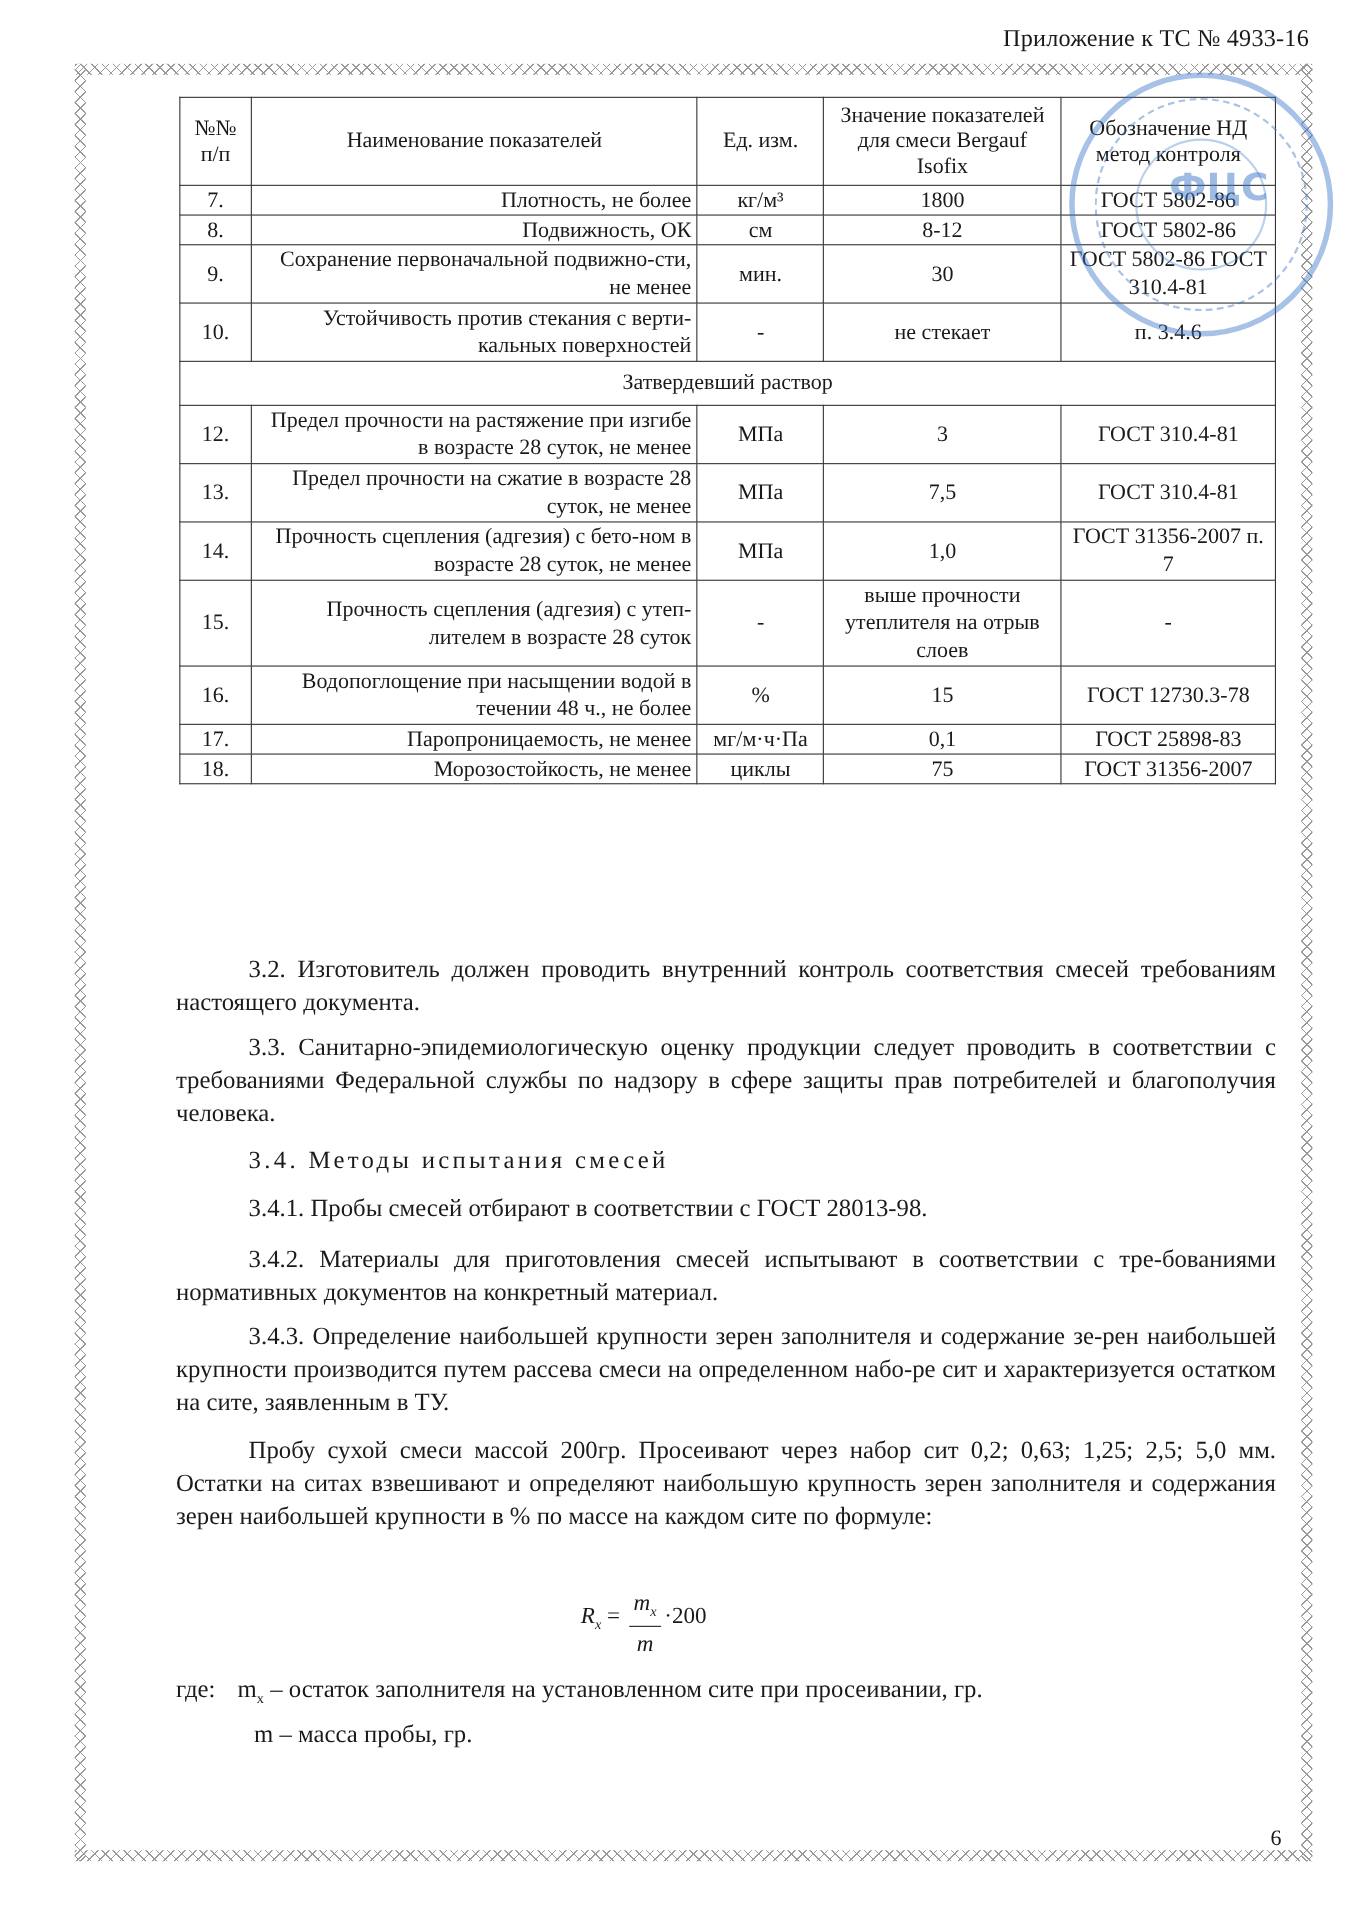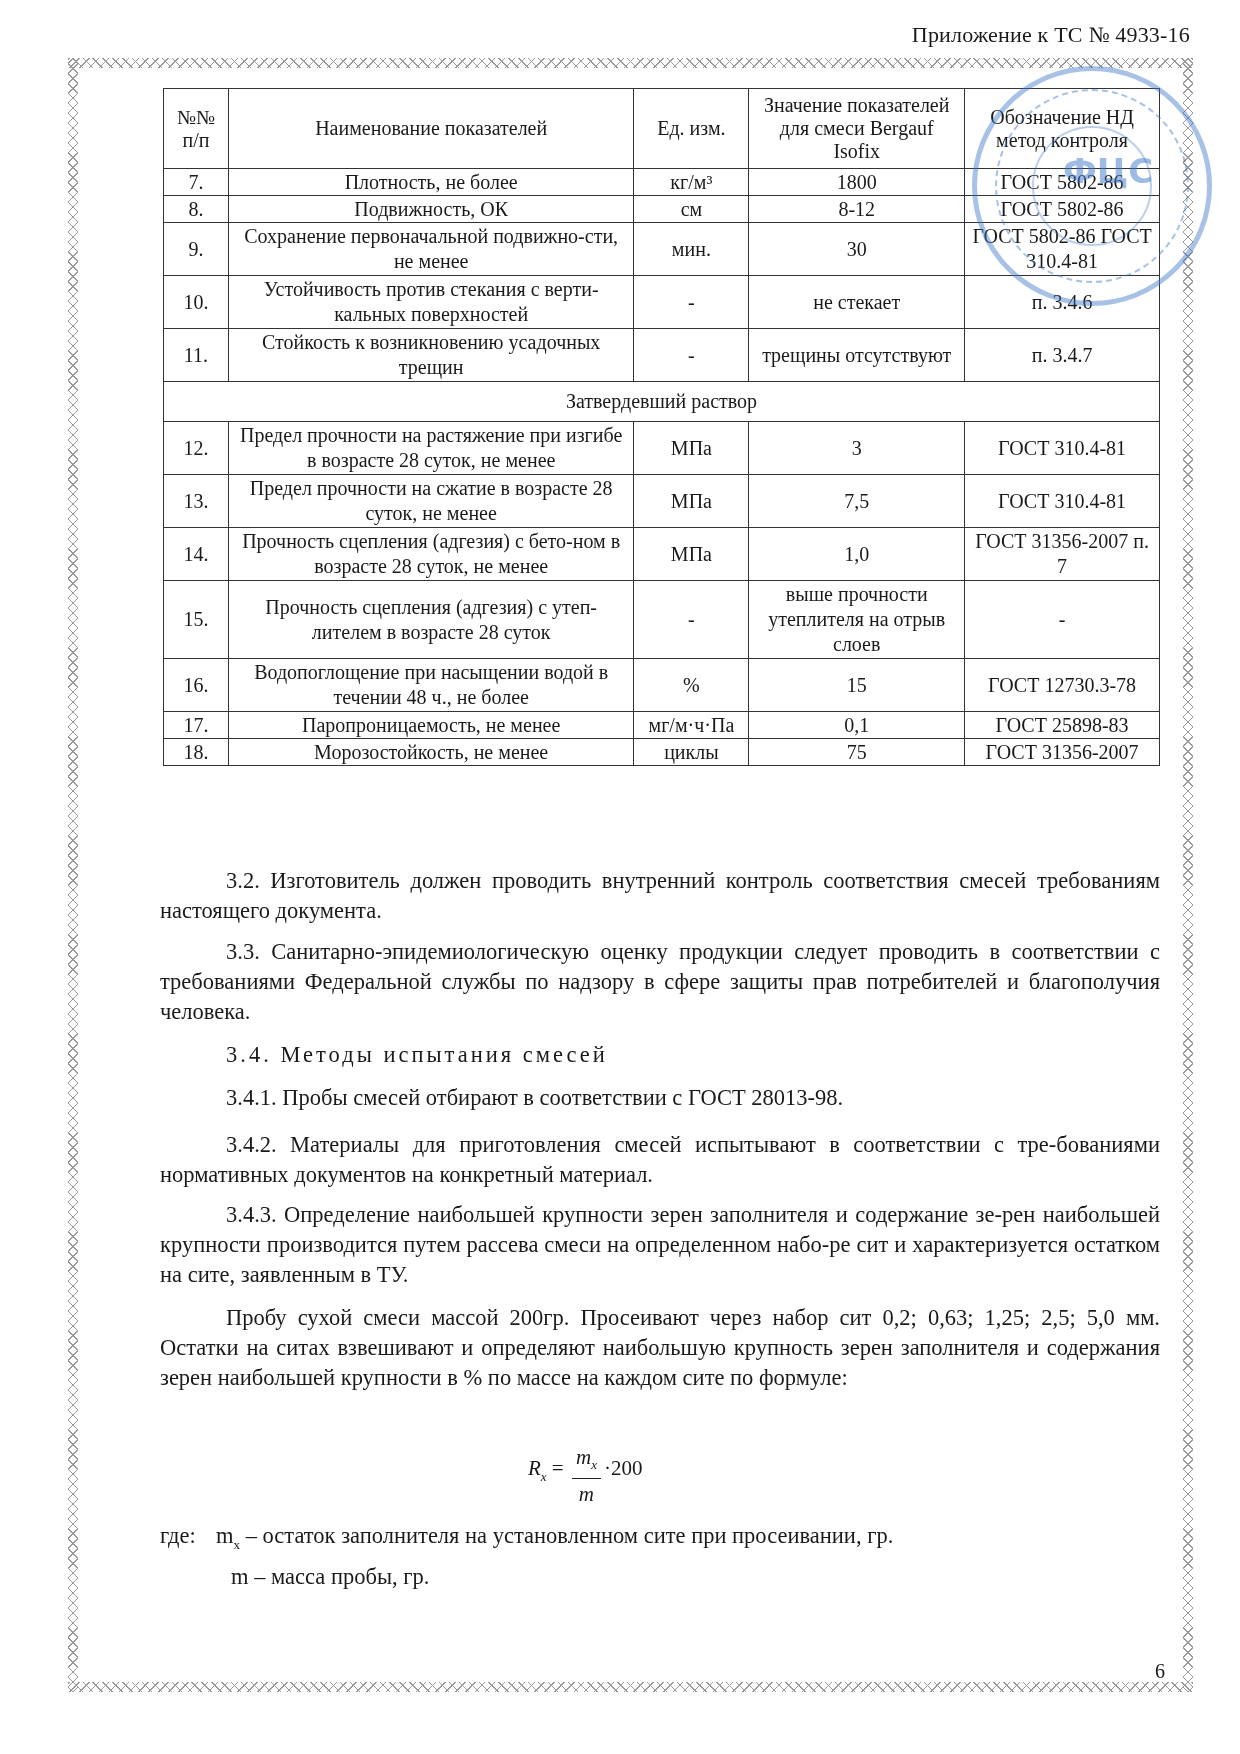--- a/index.html
+++ b/index.html
@@ -23,21 +23,21 @@
   .frame .left { left: 0; }
   .frame .right { right: 0; }
 
   .page-number { position: absolute; left: 1155px; top: 1660px; font-size: 20px; }
 
   table.spec { position: absolute; left: 163px; top: 88px; border-collapse: collapse;
                font-size: 20px; line-height: 25px; width: 997px; }
   table.spec td, table.spec th { border: 1.3px solid #333; padding: 0 5px; font-weight: normal; vertical-align: middle; }
   table.spec th { text-align: center; line-height: 23px; }
   table.spec td.c { text-align: center; }
-  table.spec td.l { text-align: center; }
+  table.spec td.l { text-align: right; }
   col.c1 { width: 65px; } col.c2 { width: 406px; } col.c3 { width: 115px; }
   col.c4 { width: 216px; } col.c5 { width: 195px; }
   tr.h-head { height: 80px; }
   tr.h1 { height: 27px; }
   tr.h2 { height: 53px; }
   tr.h3 { height: 78px; }
   tr.h-sec { height: 40px; }
 
   .text { position: absolute; left: 160px; width: 1000px; font-size: 22.5px; line-height: 30px; text-align: justify; }
   .text p { margin: 0; text-indent: 66px; }
@@ -113,27 +113,20 @@
     <td class="c">30</td>
     <td class="c">ГОСТ 5802-86 ГОСТ 310.4-81</td>
   </tr>
   <tr class="h2">
     <td class="c">10.</td>
     <td class="l">Устойчивость против стекания с верти-кальных поверхностей</td>
     <td class="c">-</td>
     <td class="c">не стекает</td>
     <td class="c">п. 3.4.6</td>
   </tr>
-  <tr class="h2">
-    <td class="c">11.</td>
-    <td class="l">Стойкость к возникновению усадочных трещин</td>
-    <td class="c">-</td>
-    <td class="c">трещины отсутствуют</td>
-    <td class="c">п. 3.4.7</td>
-  </tr>
   <tr class="h-sec">
     <td class="c" colspan="5">Затвердевший раствор</td>
   </tr>
   <tr class="h2">
     <td class="c">12.</td>
     <td class="l">Предел прочности на растяжение при изгибе в возрасте 28 суток, не менее</td>
     <td class="c">МПа</td>
     <td class="c">3</td>
     <td class="c">ГОСТ 310.4-81</td>
   </tr>

